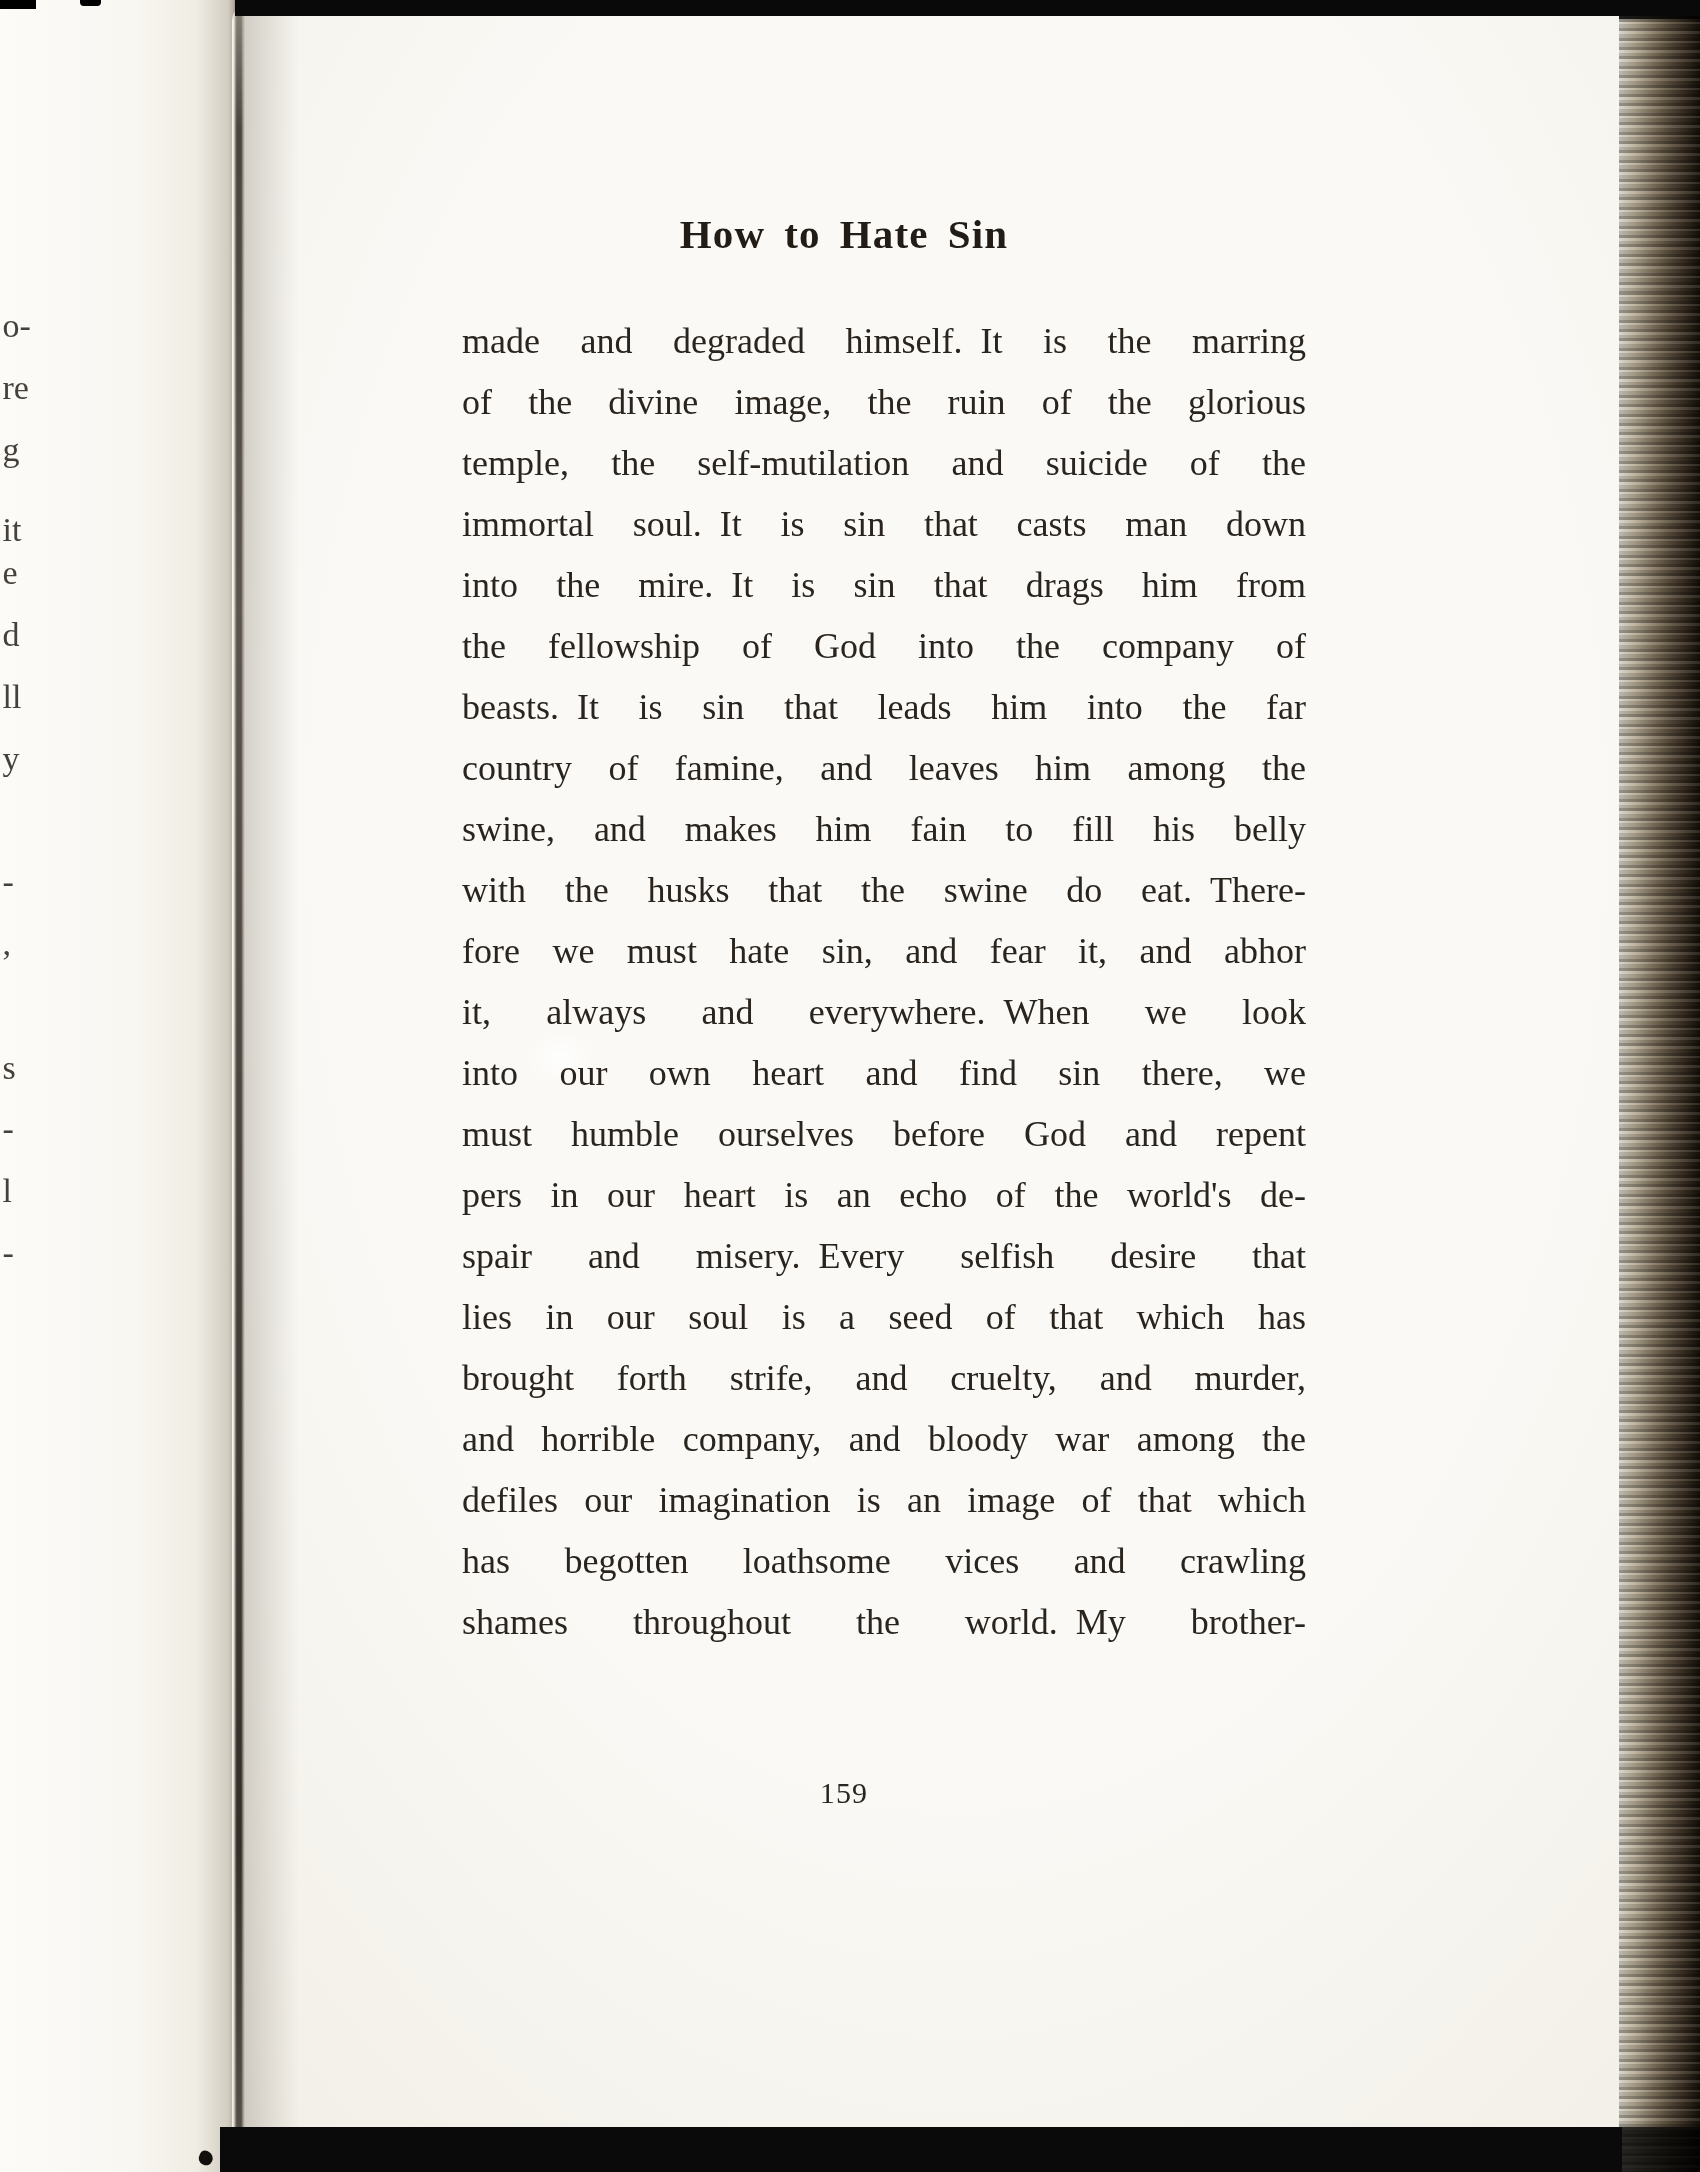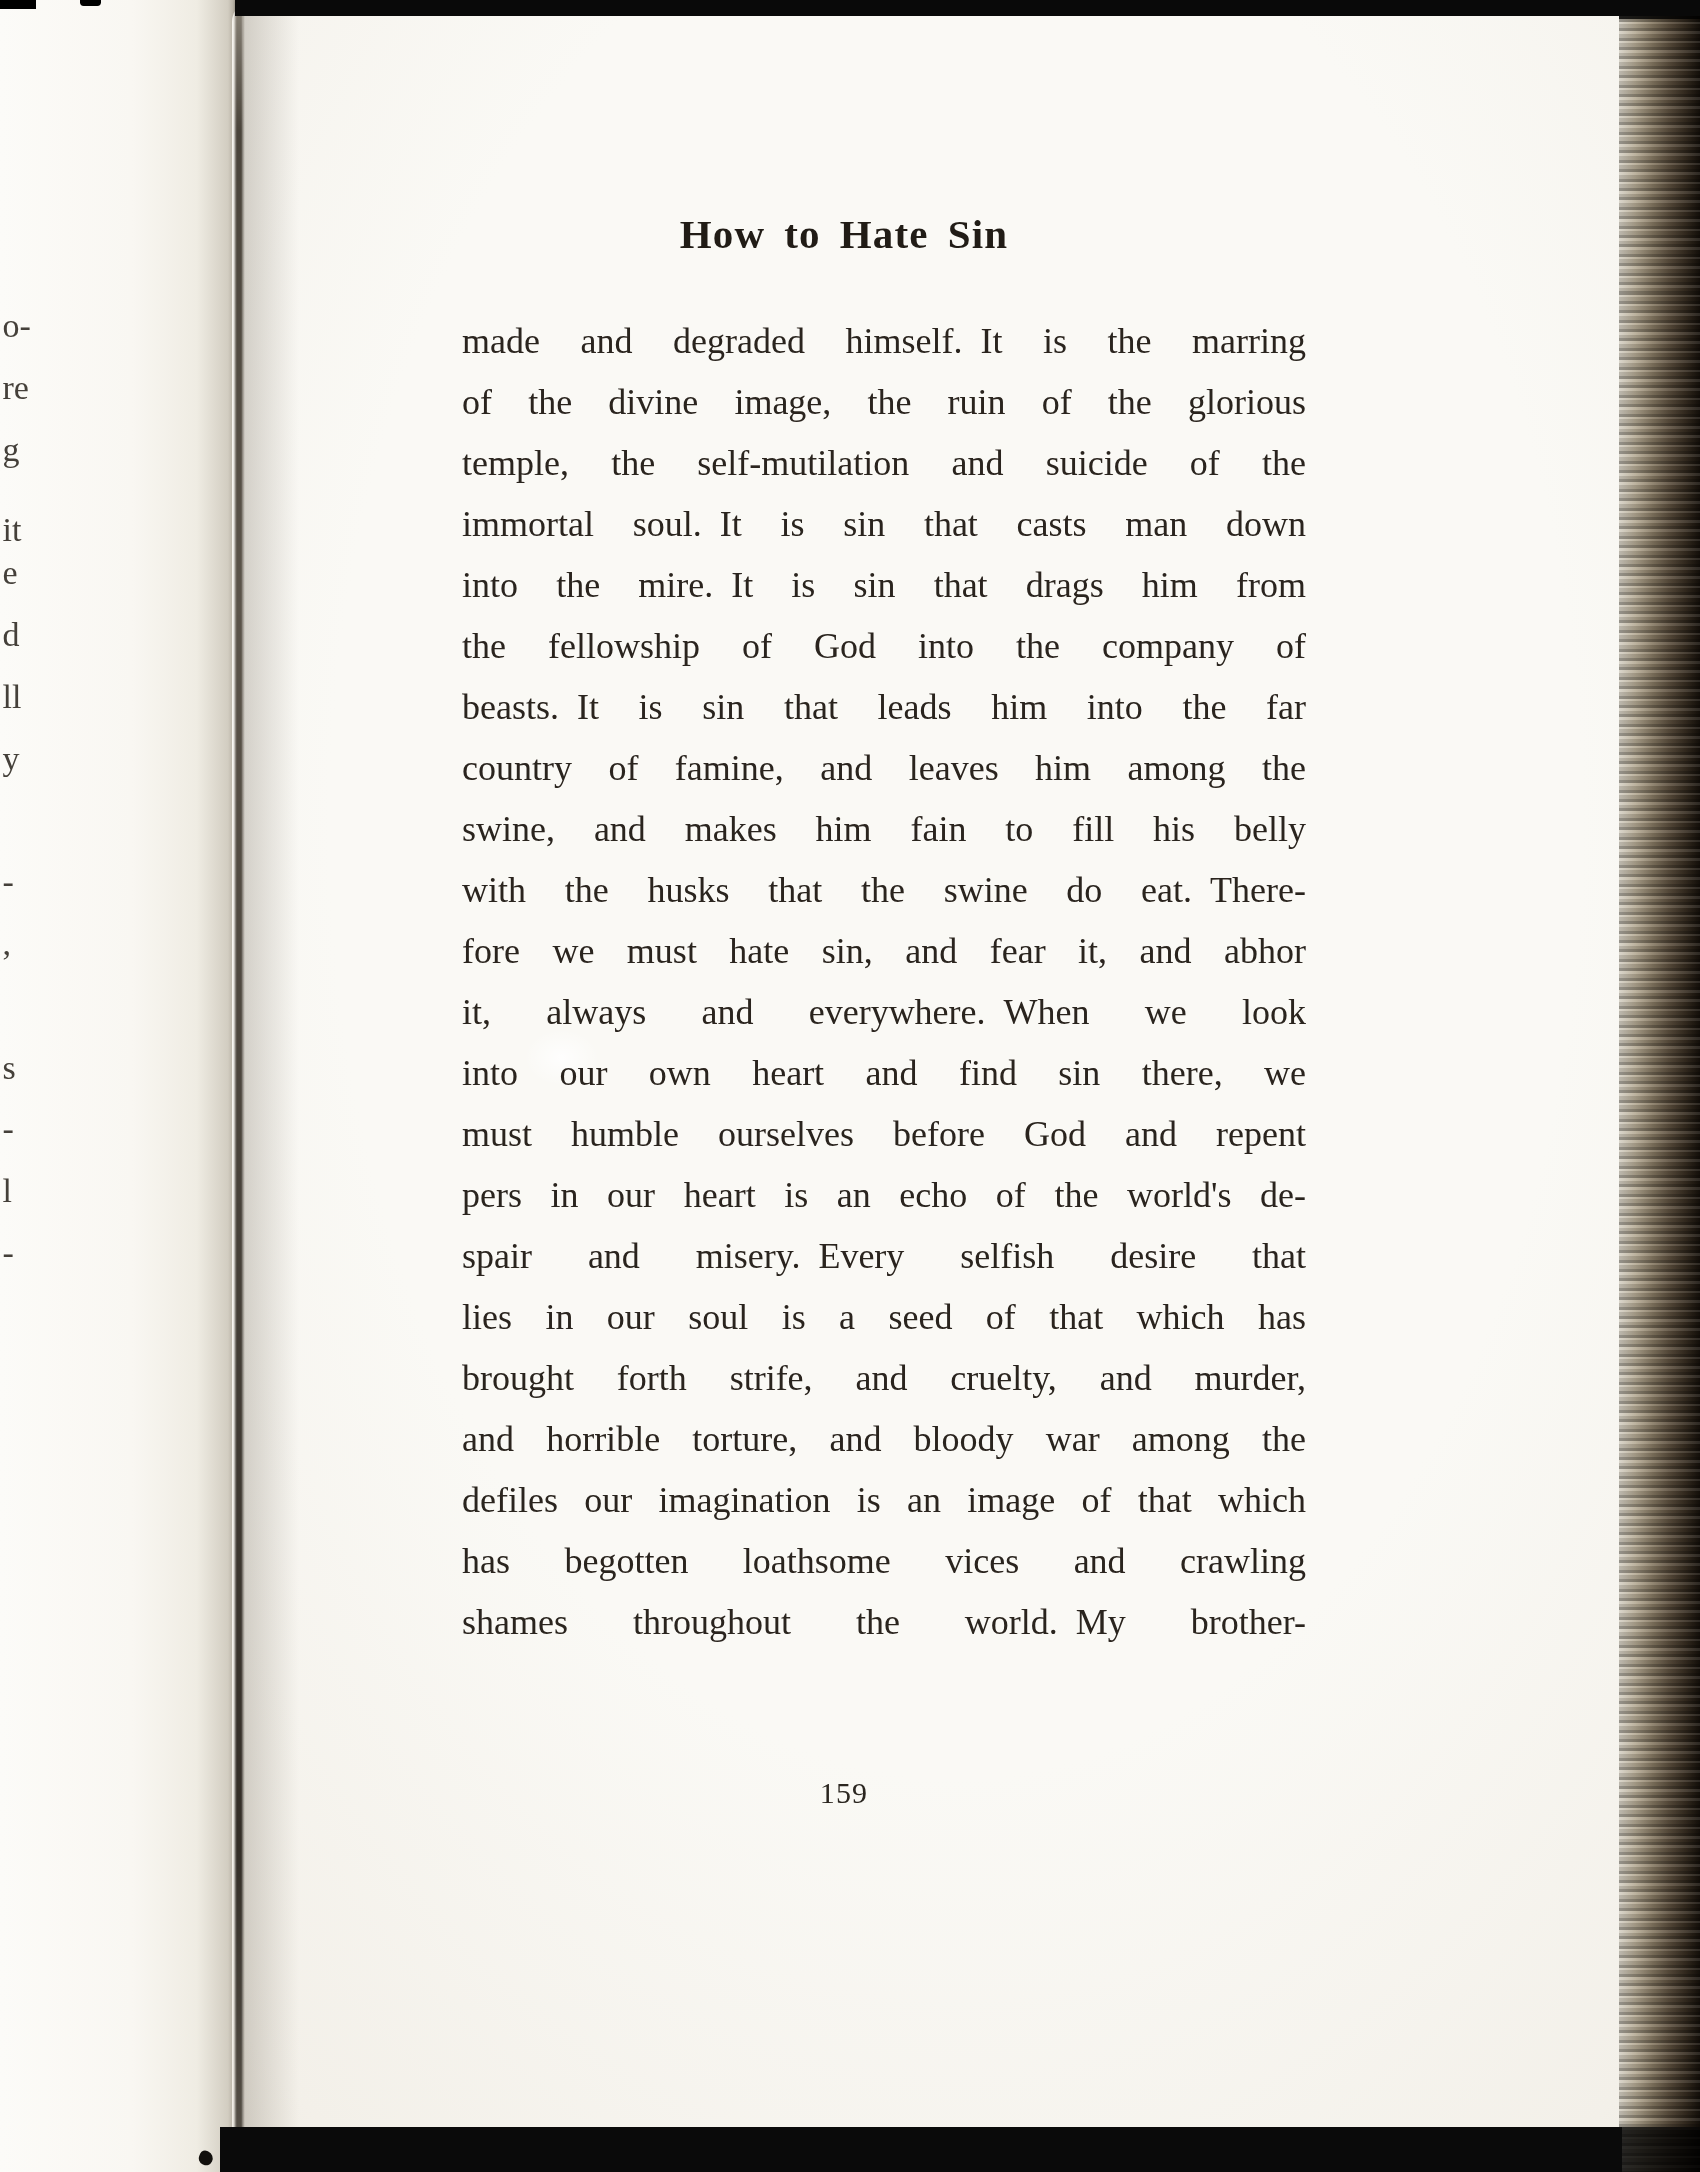--- a/index.html
+++ b/index.html
@@ -143,21 +143,21 @@
       <div class="line">swine, and makes him fain to fill his belly</div>
       <div class="line">with the husks that the swine do eat. There-</div>
       <div class="line">fore we must hate sin, and fear it, and abhor</div>
       <div class="line">it, always and everywhere. When we look</div>
       <div class="line">into our own heart and find sin there, we</div>
       <div class="line">must humble ourselves before God and repent</div>
       <div class="line">pers in our heart is an echo of the world's de-</div>
       <div class="line">spair and misery. Every selfish desire that</div>
       <div class="line">lies in our soul is a seed of that which has</div>
       <div class="line">brought forth strife, and cruelty, and murder,</div>
-      <div class="line">and horrible torture, and bloody war among the</div>
+      <div class="line">and horrible company, and bloody war among the</div>
       <div class="line">defiles our imagination is an image of that which</div>
       <div class="line">has begotten loathsome vices and crawling</div>
       <div class="line">shames throughout the world. My brother-</div>
     </div>
 
     <div class="page-number">159</div>
   </div>
 
   <div class="gutter"></div>
   <div class="gutter-shadow"></div>

